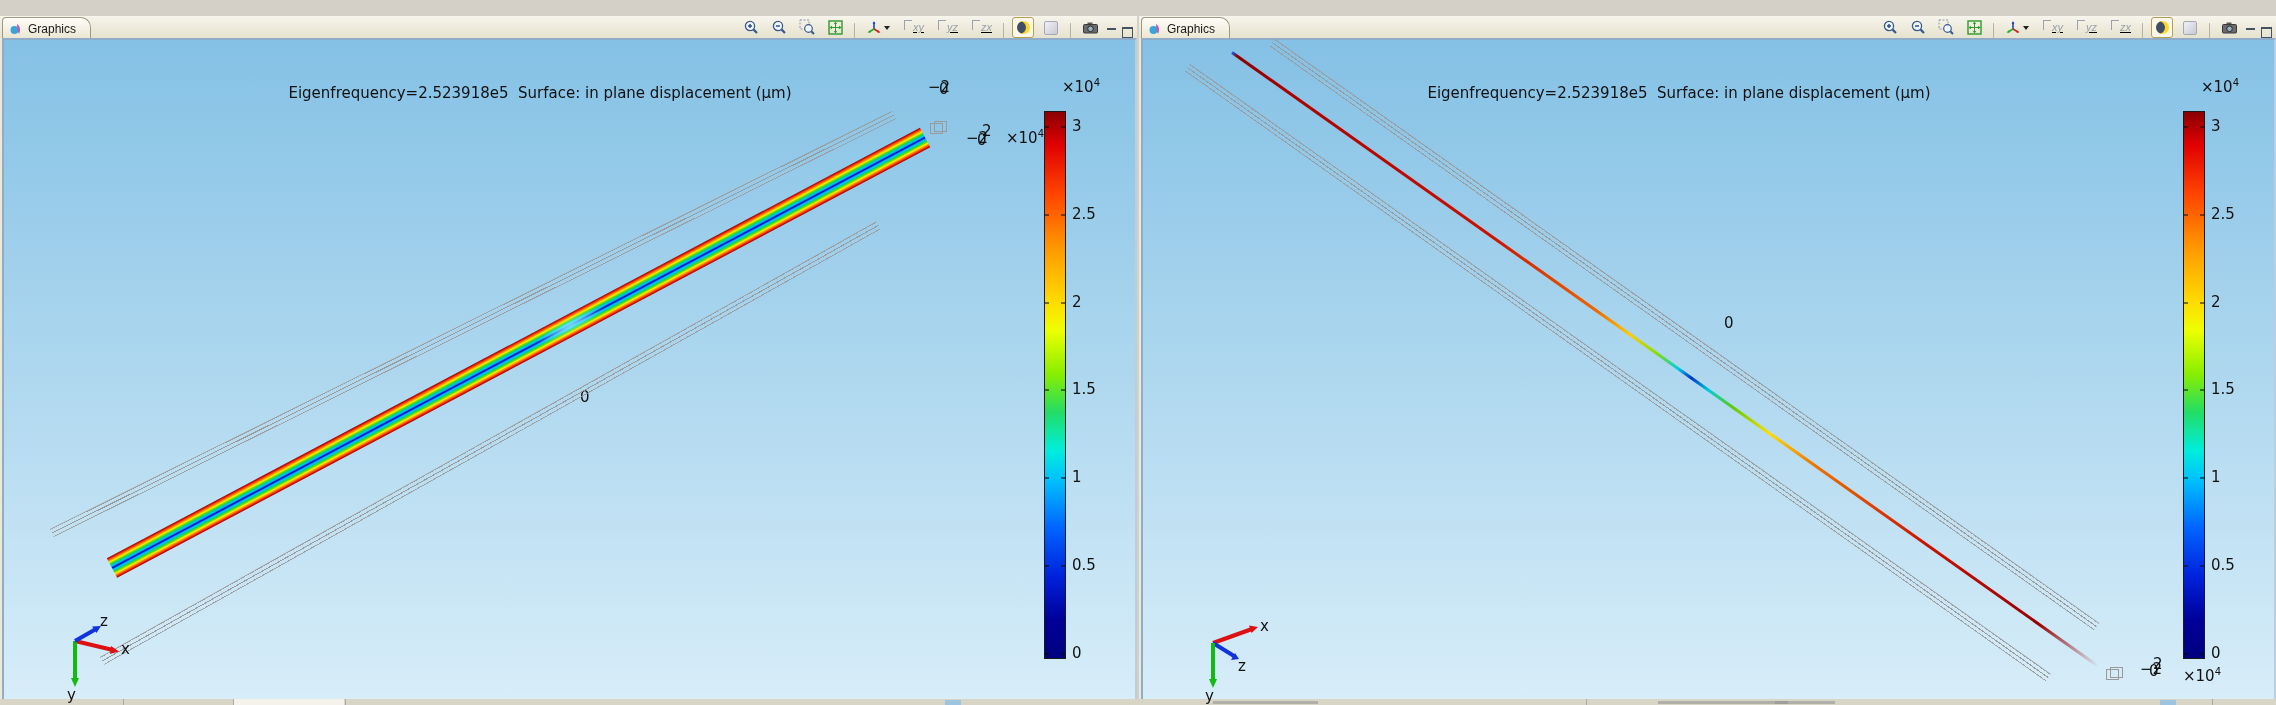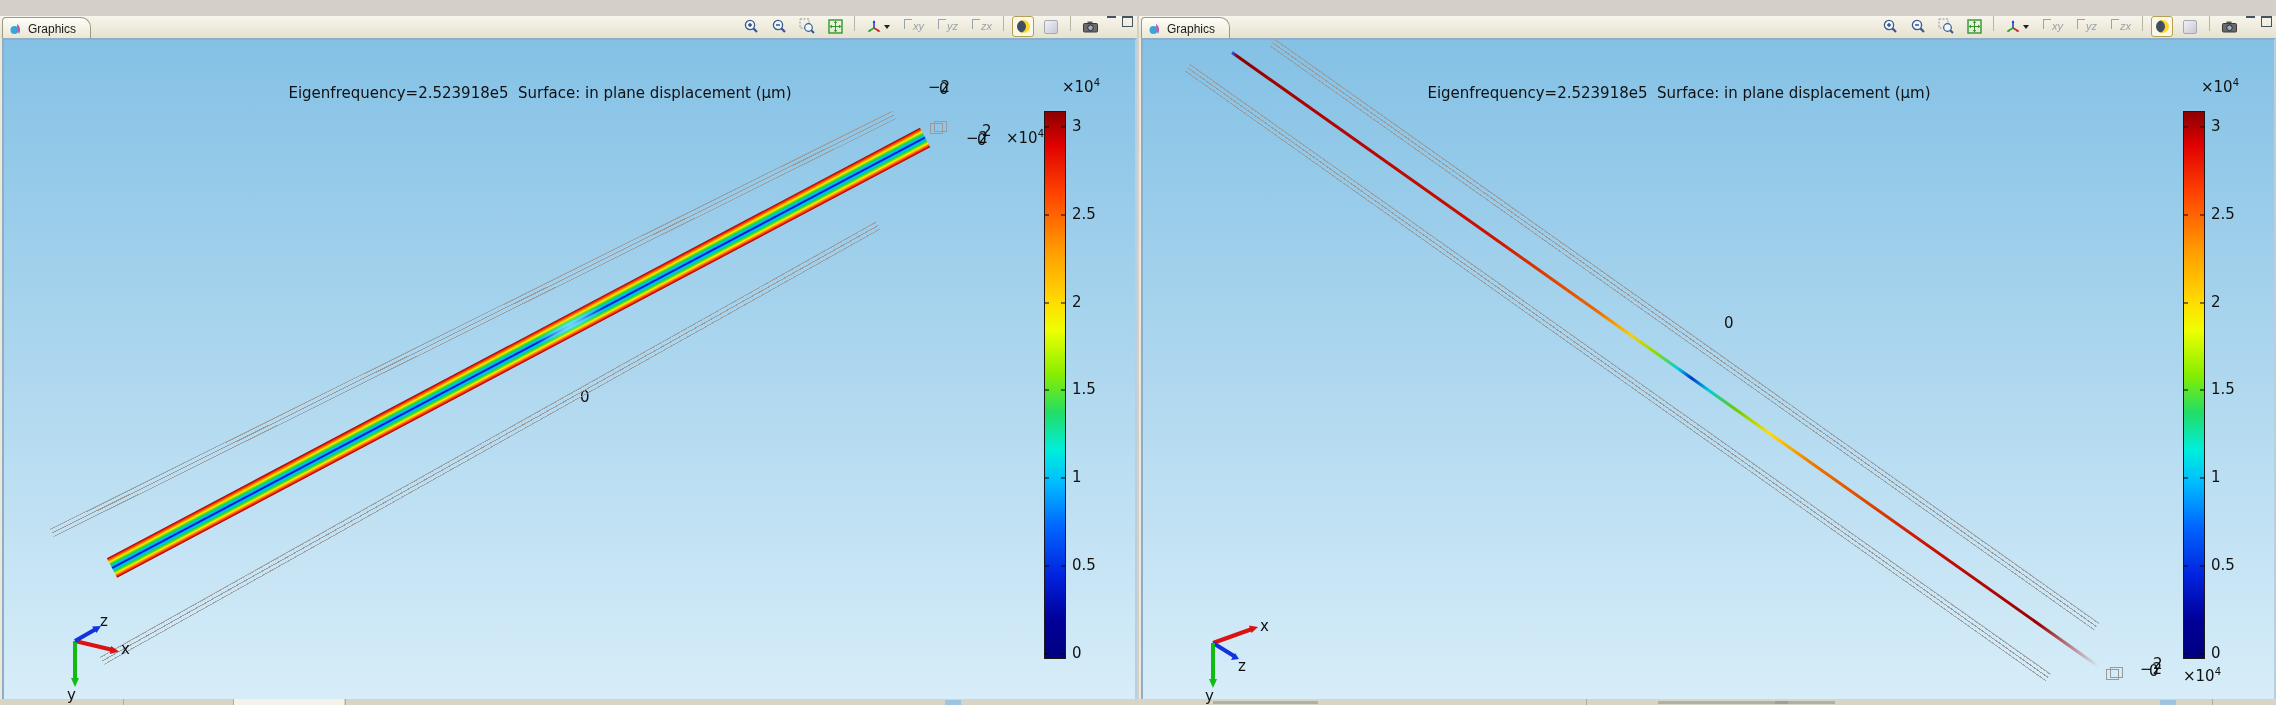--- a/index.html
+++ b/index.html
@@ -12,21 +12,21 @@
   .panel.right{left:1139px;}
   .hdr{position:absolute;left:0;top:0;right:0;height:22px;
        background:linear-gradient(#f7f5ec,#e6e2cf);
        display:flex;align-items:center;}
   .tab{position:absolute;left:2px;top:1px;height:21px;padding:0 14px 0 6px;
        display:flex;align-items:center;gap:5px;
        background:linear-gradient(#fefdf8,#eae6d2);
        border:1px solid #9c9a84;border-bottom:none;
        border-radius:4px 10px 0 0;font-size:12px;color:#1a1a1a;}
   .toolbar{position:absolute;right:4px;top:0;height:22px;display:flex;
-           align-items:flex-start;gap:6px;}
+           align-items:flex-end;gap:6px;text-decoration:underline;}
   .tbtn{display:flex;align-items:center;justify-content:center;
         width:20px;height:19px;border:1px solid transparent;border-radius:3px;}
   .tbtn.pressed{border:1px solid #b3a055;background:#fbf8ea;}
   .sep{width:1px;height:15px;background:#b8b4a2;margin:0 2px;}
   .vb{position:relative;padding-left:11px;color:#98a0ac;font-size:11px;
       font-style:italic;line-height:1;}
   .vb::before{content:"";position:absolute;left:2px;top:-2px;width:7px;height:9px;
       border-left:1px solid #9aa2b0;border-top:1px solid #9aa2b0;}
   .caret{width:0;height:0;border-left:3px solid transparent;
       border-right:3px solid transparent;border-top:4px solid #222;margin-left:2px;}

